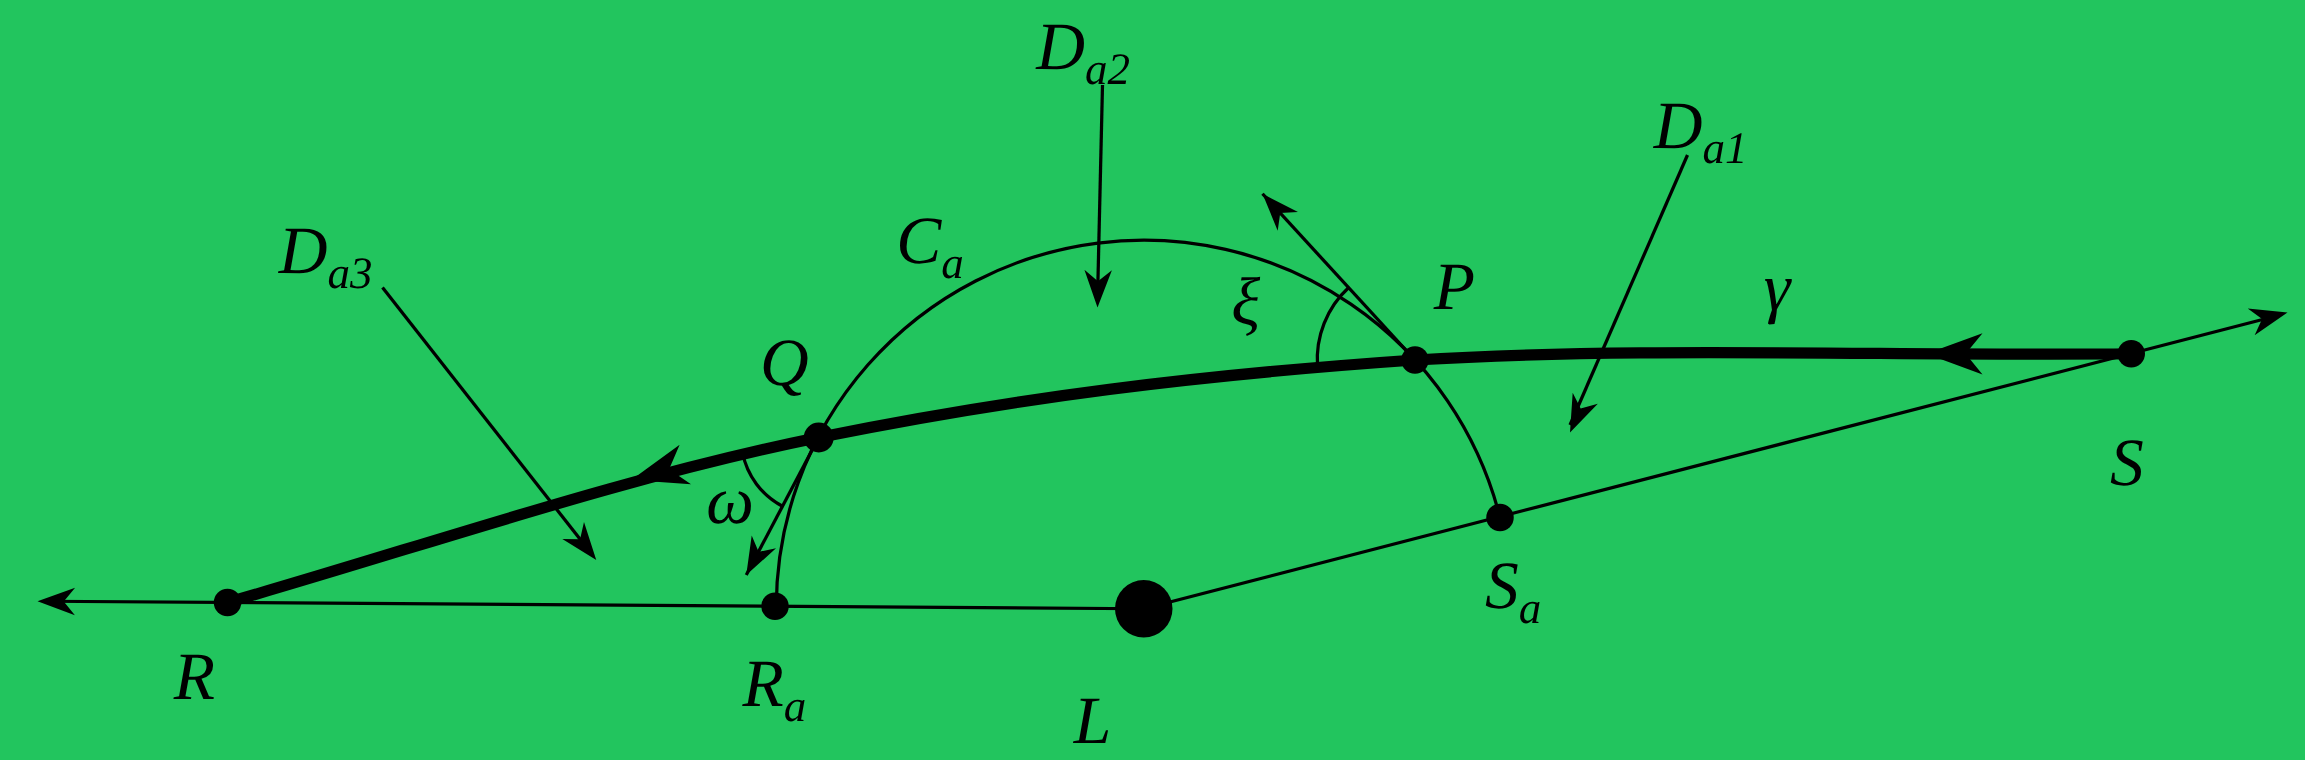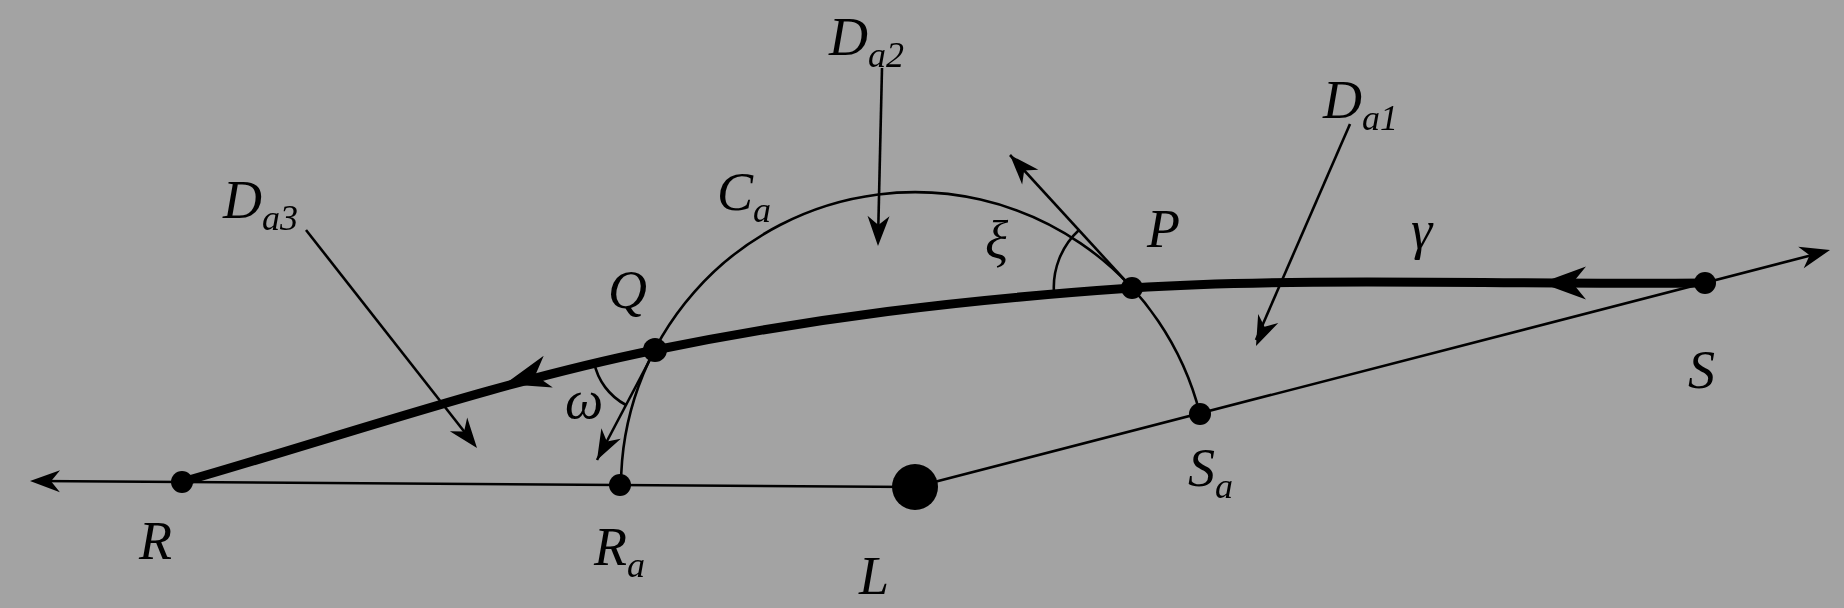--- a/index.html
+++ b/index.html
@@ -38,21 +38,21 @@
     font-size: 54px;
     fill: #000000;
   }
   .lbl .sub {
     font-size: 36px;
   }
 </style>
 </head>
 <body>
 
-<div class="stage" style="background: #a3a3a3;">
+<div class="stage" style="background: #22c55e;">
   <svg class="diagram" width="1844" height="608" viewBox="0 0 1844 608" xmlns="http://www.w3.org/2000/svg">
 
     <defs>
       <path id="arrowhead" class="head" d="M 0 0 L -30 11 L -21 0 L -30 -11 Z"></path>
     </defs>
 
     <path class="thin" d="M 915 487 L 36 481"></path>
     <path class="thin" d="M 915 487 L 1824 252"></path>
 
     <path class="thin" d="M 621 487 A 294 294 0 0 1 1200 414"></path>

